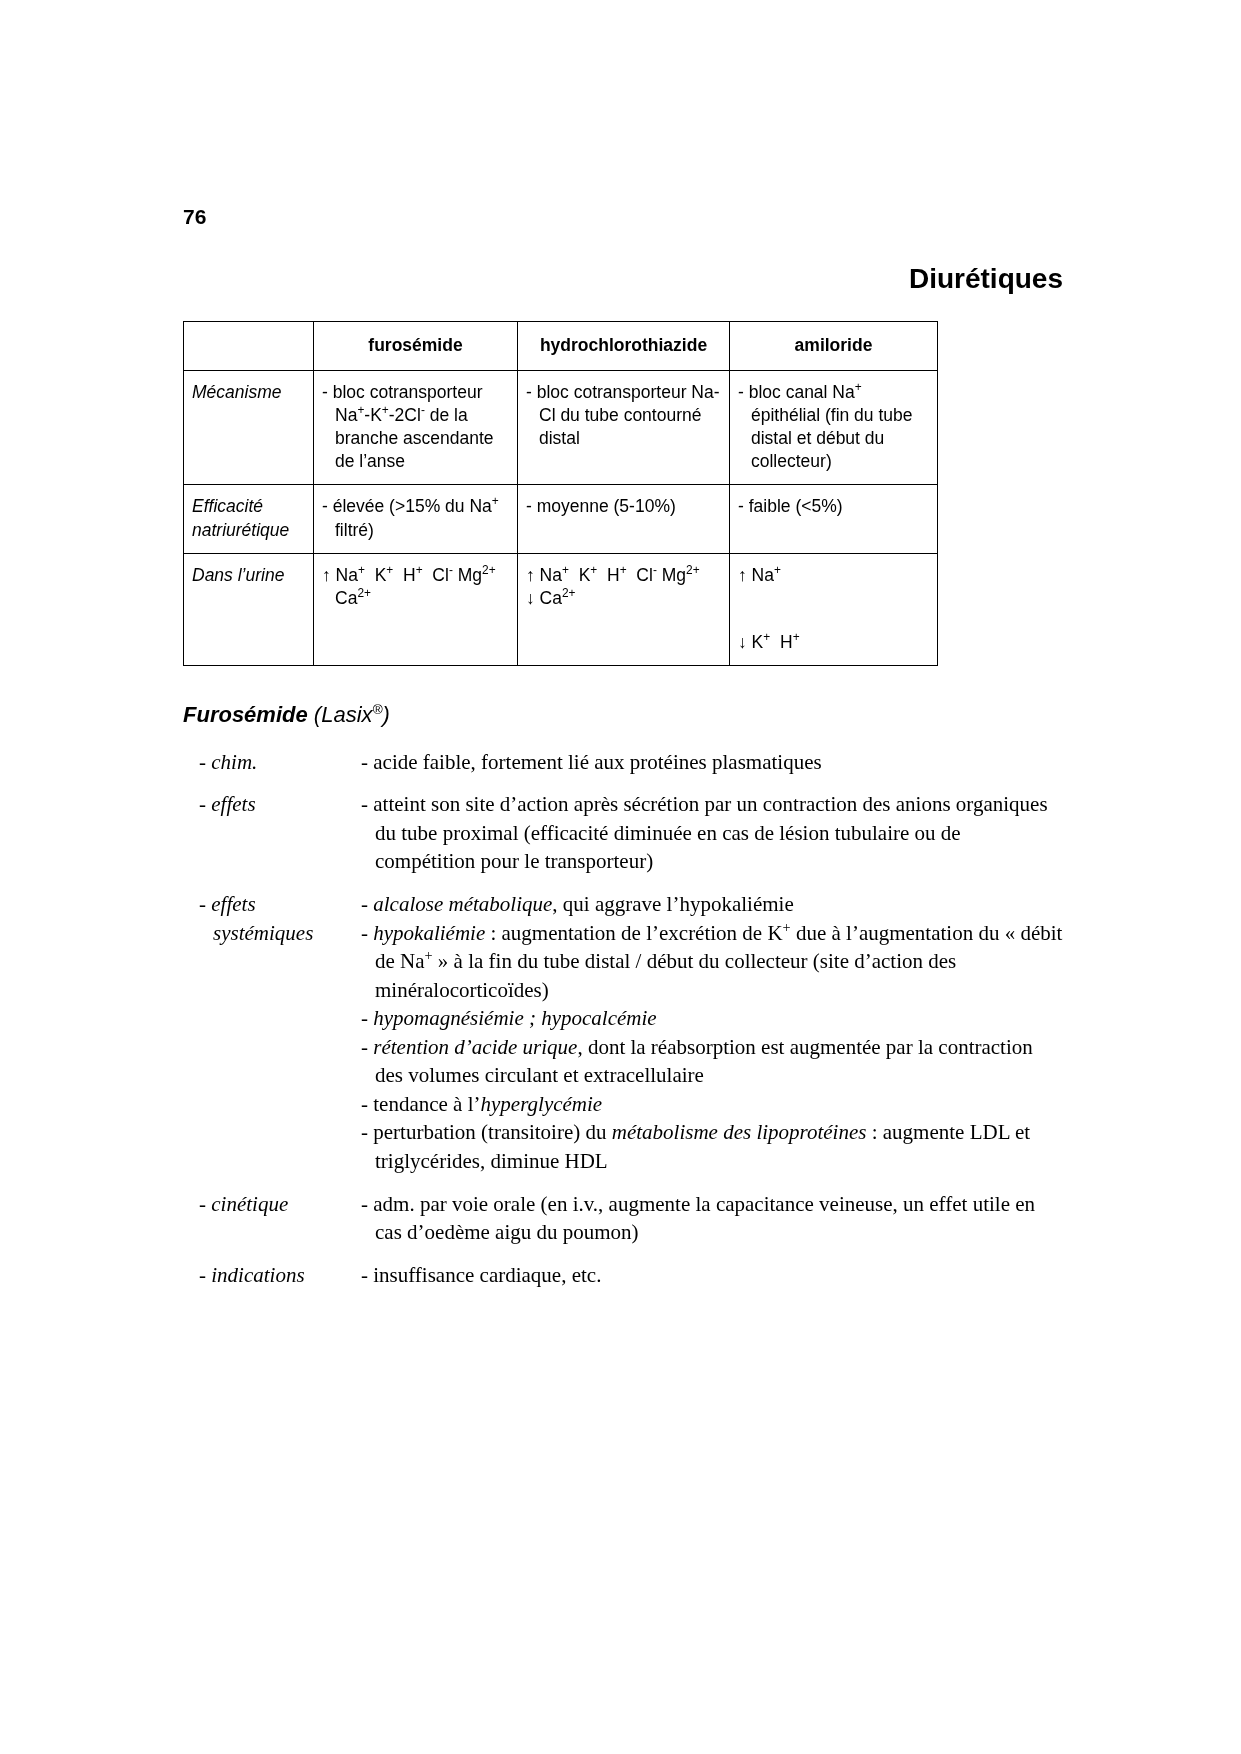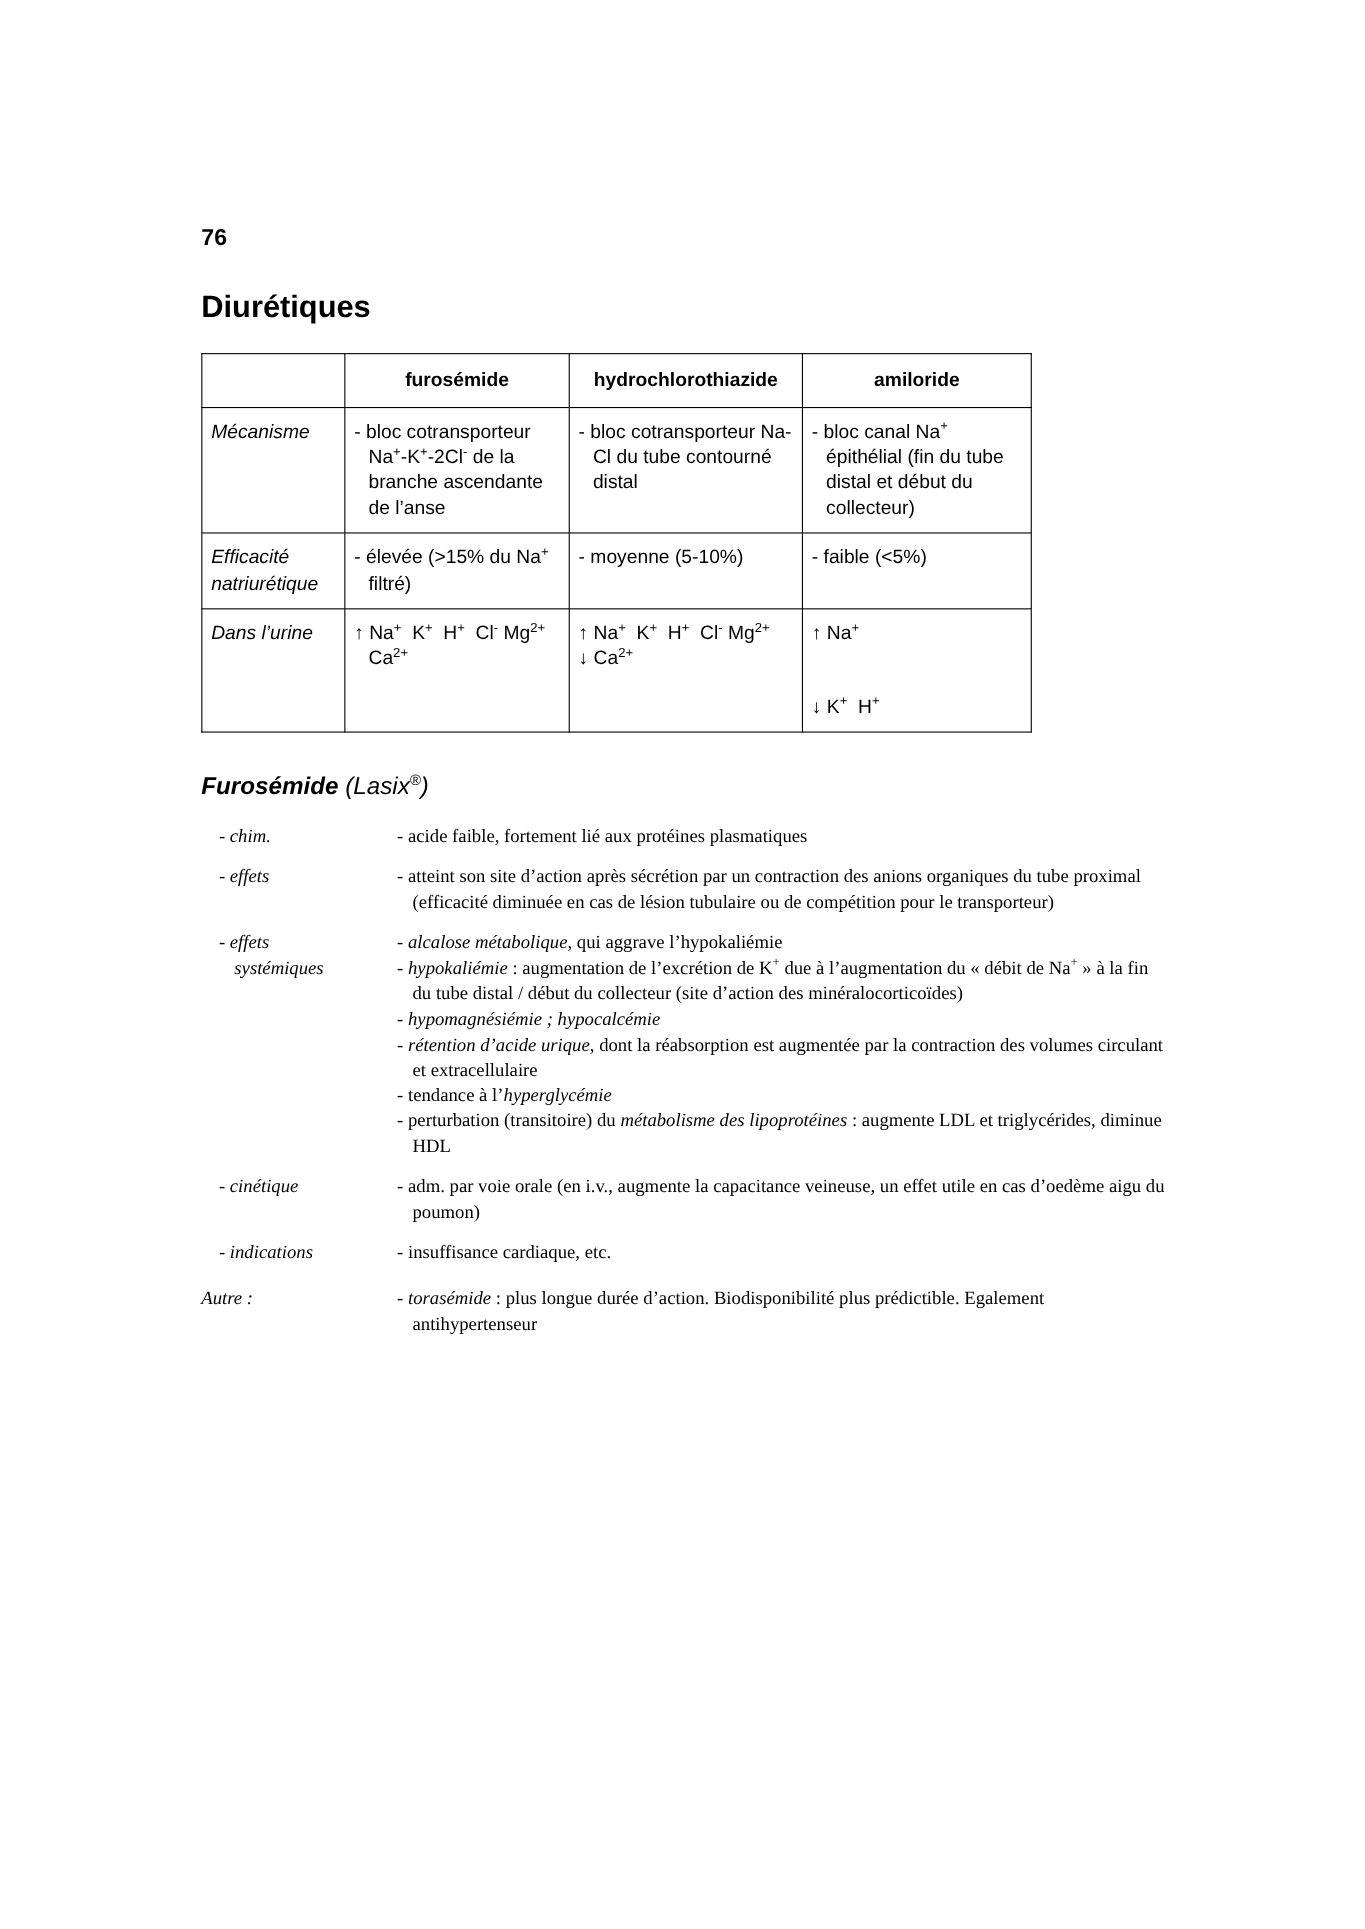--- a/index.html
+++ b/index.html
@@ -35,20 +35,21 @@
     font-size: 21px;
     line-height: 1;
     margin: 0 0 38px 0;
   }
   .doc-title {
     font-family: "Liberation Sans", sans-serif;
     font-weight: bold;
     font-size: 28px;
     line-height: 1;
     margin: 0 0 28px 0;
+    text-align: right;
   }
 
   
   table.cmp {
     border-collapse: collapse;
     width: 754px;
     table-layout: fixed;
     font-family: "Liberation Sans", sans-serif;
     font-size: 17.5px;
     line-height: 1.32;
@@ -89,21 +90,21 @@
     font-family: "Liberation Sans", sans-serif;
     font-size: 22px;
     margin: 36px 0 20px 0;
     font-style: italic;
   }
   .drug-heading .bold { font-weight: bold; }
   .drug-heading .reg { font-size: 0.62em; vertical-align: super; line-height: 0; }
 
   
   .deflist {
-    font-size: 17px;
+    font-size: 21px;
     line-height: 1.36;
   }
   .defrow {
     display: flex;
     align-items: flex-start;
     margin-bottom: 14px;
   }
   .defrow.tight { margin-bottom: 18px; }
   .defterm {
     width: 178px;
@@ -243,23 +244,17 @@
         </div>
       </div>
 
       <div class="defrow tight">
         <div class="defterm">- indications</div>
         <div class="defbody">
           <p>- insuffisance cardiaque, etc.</p>
         </div>
       </div>
 
-      <div class="defrow">
-        <div class="defterm" style="padding-left:0">Autre :</div>
-        <div class="defbody">
-          <p>- <span class="it">torasémide</span> : plus longue durée d’action. Biodisponibilité plus prédictible. Egalement antihypertenseur</p>
-        </div>
-      </div>
 
     </div>
 
   </div>
 </div>
 
 </body></html>

